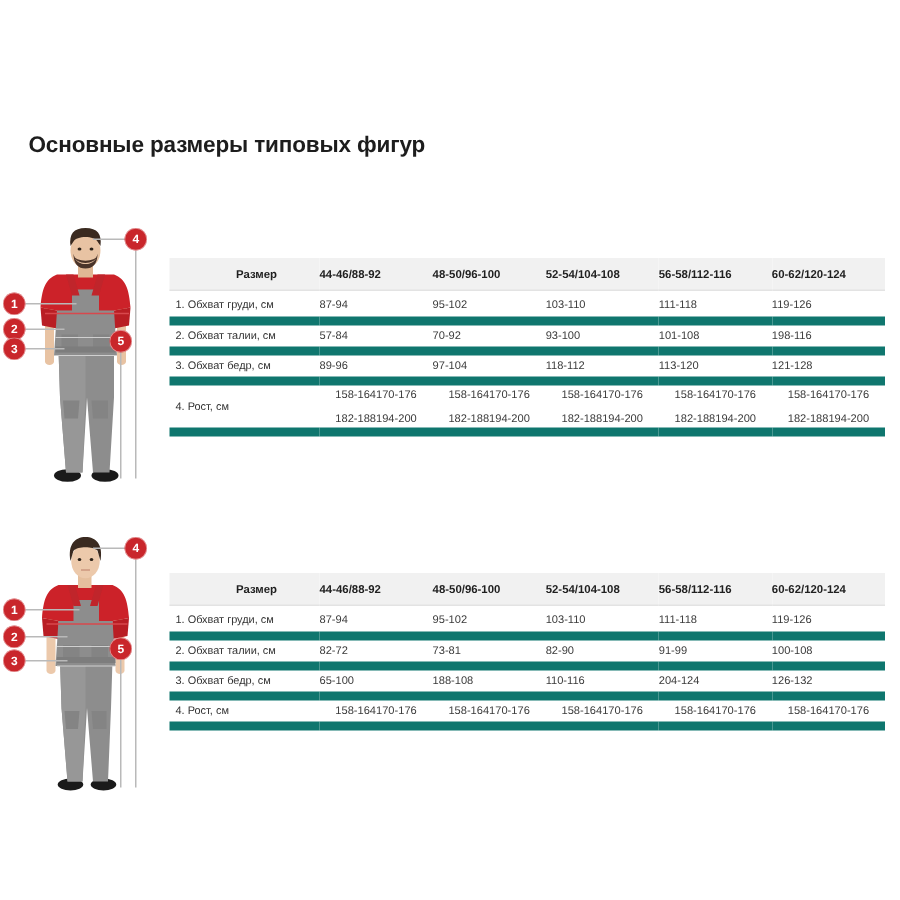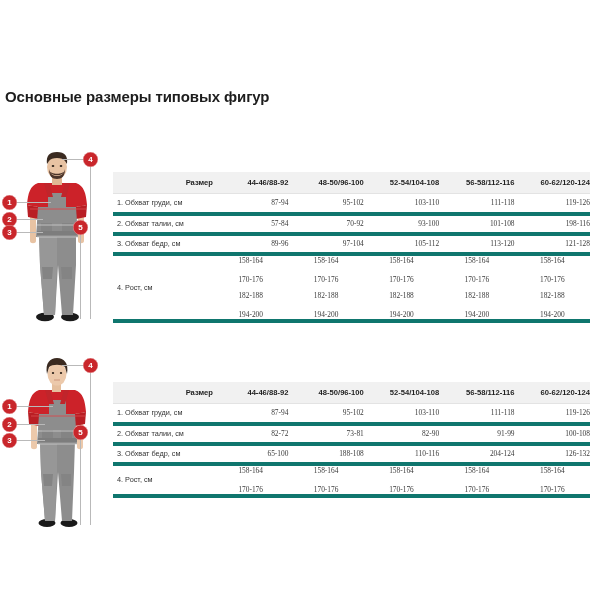--- a/index.html
+++ b/index.html
@@ -12,21 +12,21 @@
     height: 600px;
     position: relative;
     font-family: "Liberation Sans", "DejaVu Sans", sans-serif;
     color: #2b2b2b;
     overflow: hidden;
   }
 
   
   .page-title {
     position: absolute;
-    left: 5px;
+    left: 19px;
     top: 88px;
     font-size: 15px;
     font-weight: bold;
     letter-spacing: -0.1px;
     color: #1d1d1d;
     white-space: nowrap;
   }
 
   
   .figure-block {
@@ -69,57 +69,56 @@
     table-layout: fixed;
     font-size: 7.4px;
     color: #333333;
   }
   #table-male   { left: 113px; top: 172px; }
   #table-female { left: 113px; top: 382px; }
 
   .size-table th,
   .size-table td {
     padding: 0;
-    border-bottom: 4px solid #0f766e;
+    border-bottom: 6px solid #0f766e;
     vertical-align: middle;
   }
   .size-table thead th {
     background: #f1f1f1;
     font-weight: bold;
     font-size: 7.6px;
     color: #1f1f1f;
     height: 21px;
     border-bottom: 1px solid #e3e3e3;
-    text-align: right;
+    text-align: left;
   }
   .size-table thead th.col-label {
+    text-align: center;
     padding-left: 16px;
   }
   .size-table td.row-label {
     text-align: left;
     padding-left: 4px;
     color: #333333;
     font-size: 7.3px;
     white-space: nowrap;
   }
   .size-table td.val {
-    text-align: right;
+    text-align: left;
     color: #3a3a3a;
-    font-family: Liberation Serif, serif;
   }
   .size-table tbody tr { height: 20px; }
   .size-table tbody tr.tall { height: 34px; }
 
   .pair {
     display: flex;
     justify-content: center;
     align-items: center;
-    gap: 10px;
+    gap: 0;
     white-space: nowrap;
-    flex-direction: column;
   }
   .pair-stack {
     display: flex;
     flex-direction: column;
     justify-content: center;
     gap: 7px;
     height: 100%;
   }
   .pair span { display: inline-block; }
 
@@ -286,21 +285,21 @@
       <td class="val">57-84</td>
       <td class="val">70-92</td>
       <td class="val">93-100</td>
       <td class="val">101-108</td>
       <td class="val">198-116</td>
     </tr>
     <tr>
       <td class="row-label">3. Обхват бедр, см</td>
       <td class="val">89-96</td>
       <td class="val">97-104</td>
-      <td class="val">105-112</td>
+      <td class="val">118-112</td>
       <td class="val">113-120</td>
       <td class="val">121-128</td>
     </tr>
     <tr class="tall">
       <td class="row-label">4. Рост, см</td>
       <td class="val">
         <div class="pair-stack">
           <div class="pair">
               <span>158-164</span>
               <span>170-176</span>

